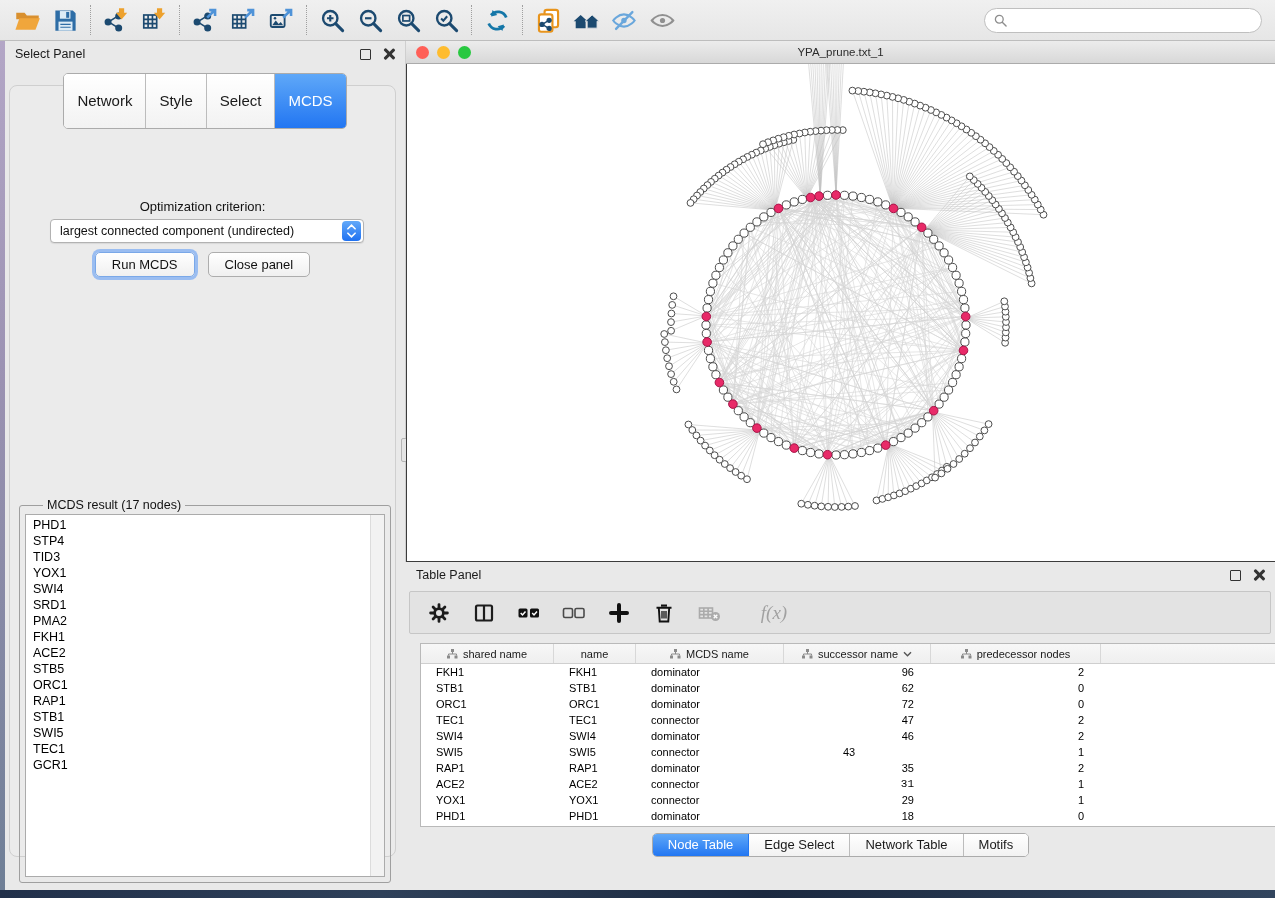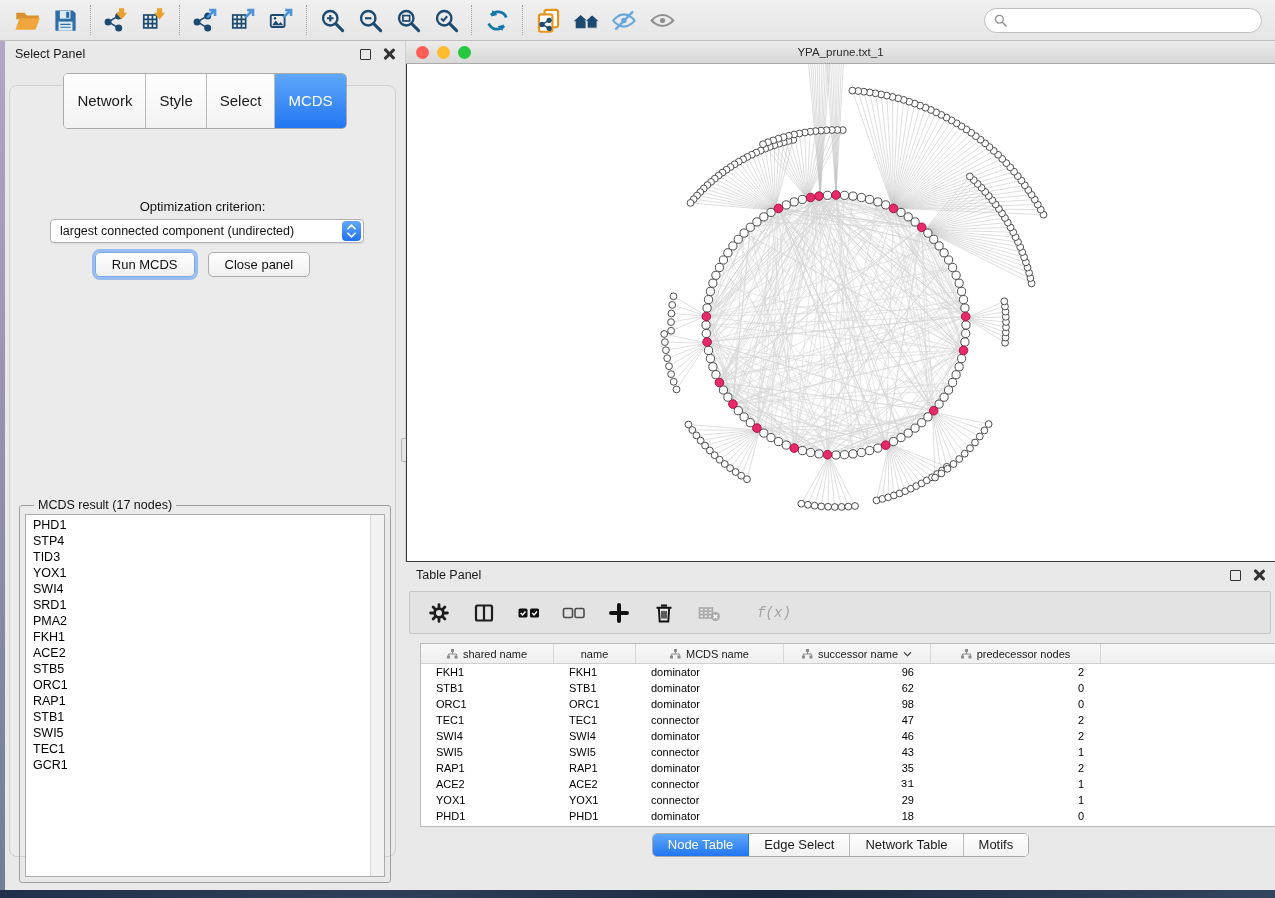--- a/index.html
+++ b/index.html
@@ -41,21 +41,21 @@
   .opt-select { position:absolute; left:40px; top:133px; width:314px; height:24px; background:#fff; border:1px solid #b2b2b2; border-radius:4px; display:flex; align-items:center; box-shadow:0 1px 1px rgba(0,0,0,.08); }
   .opt-select .val { flex:1; font-size:12.5px; color:#111; padding-left:9px; white-space:nowrap; }
   .opt-stepper { width:19px; height:20px; margin-right:2px; border-radius:4px; background:linear-gradient(#62a9f9,#1f71f1); display:flex; flex-direction:column; align-items:center; justify-content:center; gap:2px; }
   .opt-stepper svg { width:9px; height:6px; display:block; }
 
   .cp-buttons { position:absolute; left:0; right:0; top:166px; display:flex; justify-content:center; gap:13px; }
   .btn { height:25px; padding:0 16px; background:linear-gradient(#ffffff,#f0f0f0); border:1px solid #adadad; border-radius:5px; font-size:13px; color:#111; display:flex; align-items:center; }
   .btn.focus-ring { box-shadow:0 0 0 3px rgba(110,165,245,.65); border-color:#7aa8e8; }
 
   .mcds-fieldset { position:absolute; left:9px; top:419px; width:372px; height:378px; border:1px solid #9f9f9f; border-radius:3px; }
-  .mcds-legend { position:absolute; left:14px; top:-8px; background:#ebebeb; padding:0 4px; font-size:12.5px; color:#111; }
+  .mcds-legend { position:absolute; left:23px; top:-8px; background:#ebebeb; padding:0 4px; font-size:12.5px; color:#111; }
   .mcds-list { position:absolute; left:5px; top:8px; right:5px; bottom:5px; background:#fff; border:1px solid #ababab; overflow:hidden; }
   .mcds-items { position:absolute; left:0; top:2px; right:15px; bottom:0; padding-left:7px; }
   .mcds-item { font-size:12.5px; color:#000; line-height:16px; }
   .mcds-scroll { position:absolute; right:0; top:0; bottom:0; width:14px; background:#f2f2f2; border-left:1px solid #dcdcdc; }
 
   .split-divider { position:absolute; left:405px; top:41px; width:2px; height:521px; background:#cfcfcf; }
   .split-grip { position:absolute; left:401px; top:438px; width:9px; height:24px; background:#e4e4e4; border:1px solid #b5b5b5; border-radius:2px; }
 
   
   .net-window { position:absolute; left:406px; top:41px; width:869px; height:521px; }
@@ -64,21 +64,21 @@
   .traffic span { width:13px; height:13px; border-radius:50%; }
   .net-title { font-size:11.5px; color:#2b2b2b; }
   .net-canvas { position:absolute; left:0; top:23px; width:869px; height:498px; background:#fff; border-left:1px solid #3c3c3c; border-bottom:1px solid #3c3c3c; overflow:hidden; }
   .net-canvas svg { display:block; }
 
   
   .table-panel { position:absolute; left:406px; top:562px; width:869px; height:300px; background:#e9e9e9; }
   .tp-toolbar { position:absolute; left:3px; top:29px; width:862px; height:43px; background:#e3e3e3; border:1px solid #c6c6c6; border-radius:2px; display:flex; align-items:center; padding-left:14px; gap:15px; }
   .tp-btn { width:30px; height:30px; display:flex; align-items:center; justify-content:center; }
   .tp-btn svg { width:24px; height:24px; }
-  .tp-btn .fx { font-family:Liberation Mono, monospace; font-style:italic; font-size:14px; color:#9a9a9a;margin-left:40px; }
+  .tp-btn .fx { font-family:Liberation Serif, serif; font-style:italic; font-size:19px; color:#9a9a9a;margin-left:40px; }
 
   .node-table { position:absolute; left:14px; top:81px; width:1249px; height:184px; border:1px solid #b9b9b9; background:#fff; overflow:hidden; }
   .nt-header { display:flex; height:20px; background:linear-gradient(#f7f7f7,#efefef); border-bottom:1px solid #cfcfcf; }
   .nt-hcell { display:flex; align-items:center; justify-content:center; gap:5px; font-size:11px; color:#1a1a1a; border-right:1px solid #d8d8d8; overflow:hidden; }
   .nt-hcell svg { flex:none; }
   .nt-row { display:flex; height:16px; }
   .nt-cell { font-size:11px; color:#000; line-height:16px; overflow:hidden; white-space:nowrap; }
   .nt-cell.l { padding-left:15px; text-align:left; }
   .nt-cell.r { padding-right:17px; text-align:right; }
 
@@ -1291,42 +1291,42 @@
           <div class="nt-cell l" style="width: 133px;">STB1</div>
           <div class="nt-cell l" style="width: 82px;">STB1</div>
           <div class="nt-cell l" style="width: 148px;">dominator</div>
           <div class="nt-cell r" style="width: 147px;">62</div>
           <div class="nt-cell r" style="width: 170px;">0</div>
         </div>
         <div class="nt-row">
           <div class="nt-cell l" style="width: 133px;">ORC1</div>
           <div class="nt-cell l" style="width: 82px;">ORC1</div>
           <div class="nt-cell l" style="width: 148px;">dominator</div>
-          <div class="nt-cell r" style="width: 147px;">98</div>
+          <div class="nt-cell r" style="width: 147px;">72</div>
           <div class="nt-cell r" style="width: 170px;">0</div>
         </div>
         <div class="nt-row">
           <div class="nt-cell l" style="width: 133px;">TEC1</div>
           <div class="nt-cell l" style="width: 82px;">TEC1</div>
           <div class="nt-cell l" style="width: 148px;">connector</div>
           <div class="nt-cell r" style="width: 147px;">47</div>
           <div class="nt-cell r" style="width: 170px;">2</div>
         </div>
         <div class="nt-row">
           <div class="nt-cell l" style="width: 133px;">SWI4</div>
           <div class="nt-cell l" style="width: 82px;">SWI4</div>
           <div class="nt-cell l" style="width: 148px;">dominator</div>
           <div class="nt-cell r" style="width: 147px;">46</div>
           <div class="nt-cell r" style="width: 170px;">2</div>
         </div>
         <div class="nt-row">
           <div class="nt-cell l" style="width: 133px;">SWI5</div>
           <div class="nt-cell l" style="width: 82px;">SWI5</div>
           <div class="nt-cell l" style="width: 148px;">connector</div>
-          <div class="nt-cell r" style="width: 147px;">43</div>
+          <div class="nt-cell r" style="width: 147px; text-align: center;">43</div>
           <div class="nt-cell r" style="width: 170px;">1</div>
         </div>
         <div class="nt-row">
           <div class="nt-cell l" style="width: 133px;">RAP1</div>
           <div class="nt-cell l" style="width: 82px;">RAP1</div>
           <div class="nt-cell l" style="width: 148px;">dominator</div>
           <div class="nt-cell r" style="width: 147px;">35</div>
           <div class="nt-cell r" style="width: 170px;">2</div>
         </div>
         <div class="nt-row">

